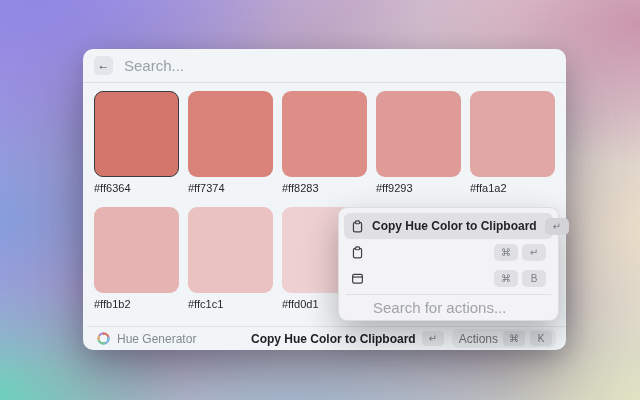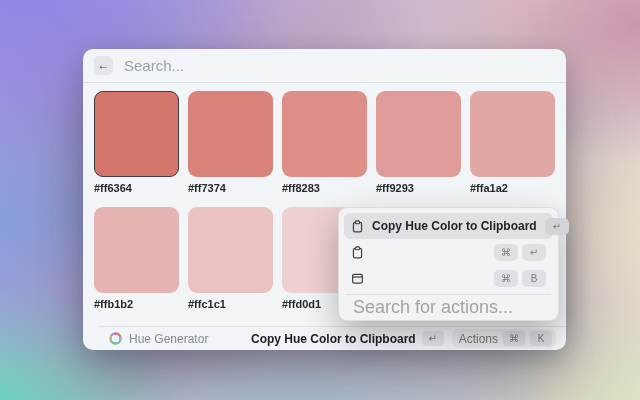--- a/index.html
+++ b/index.html
@@ -29,23 +29,23 @@
   .search-input{flex:1;border:none;background:transparent;outline:none;font-size:15px;
     color:#2a2d31;font-family:Liberation Sans, sans-serif;}
   .search-input::placeholder{color:#9aa0a8;}
   .divider{height:1px;background:#dbe0e3;}
   
   .content{padding:8px 11px 0 11px;}
   .section-label{font-size:11px;font-weight:600;color:#797f88;margin:1px 0 6px 0;}
   .grid{display:grid;grid-template-columns:repeat(5,85px);column-gap:9px;row-gap:13px;}
   .swatch{width:85px;height:86px;border-radius:9px;box-sizing:border-box;}
   .swatch.selected{border:1.5px solid #3a3c41;}
-  .hex{font-size:11px;font-weight:700;color:#26282c;margin-top:5px;}
+  .hex{font-size:11px;font-weight:400;color:#26282c;margin-top:5px;}
   
-  .footer{position:absolute;left:16px;right:0;bottom:0;height:23px;border-top:1px solid #dfe3e6;
+  .footer{position:absolute;left:4px;right:0;bottom:0;height:23px;border-top:1px solid #dfe3e6;
     display:flex;align-items:center;padding:0 10px;border-radius:0 0 10px 10px;}
   .footer-left{display:flex;align-items:center;gap:7px;flex:1;}
   .app-icon{width:13px;height:13px;border-radius:50%;
     background:conic-gradient(#d97b6e 0 20%,#7fb6de 20% 45%,#7cc49a 45% 70%,#dcb07c 70% 85%,#b191d8 85% 100%);
     -webkit-mask:radial-gradient(circle,transparent 0 3.6px,#000 4px);
     mask:radial-gradient(circle,transparent 0 3.6px,#000 4px);}
   .app-name{font-size:12px;color:#83898f;}
   .footer-right{display:flex;align-items:center;gap:8px;}
   .primary-action{display:flex;align-items:center;gap:6px;}
   .primary-action .lbl{font-size:12px;font-weight:700;color:#1d1f23;}
@@ -63,21 +63,21 @@
   .menu-item{height:26px;display:flex;align-items:center;gap:8px;padding:0 7px;border-radius:6px;}
   .menu-item.highlighted{background:#e0e0e4;}
   .mi-icon{display:flex;align-items:center;}
   .mi-label{font-size:12px;font-weight:600;color:#1f2125;white-space:nowrap;}
   .mi-keys{margin-left:auto;display:flex;gap:4px;}
   .menu-item kbd{background:#e0e0e4;width:18px;height:17px;border-radius:5px;color:#7a7e85;}
   .menu-item.highlighted kbd{background:#d3d3d8;}
   .popup-divider{height:1px;background:#e0e0e3;margin:3px 2px 0 2px;}
   .popup-search{flex:1;display:flex;align-items:center;padding:0 7px;}
   .popup-search input{width:100%;border:none;background:transparent;outline:none;
-    font-size:18px;color:#2a2d31;font-family:inherit;}
+    font-size:15px;color:#2a2d31;font-family:inherit;margin-left:20px;}
   .popup-search input::placeholder{color:#a0a3aa;}
 </style>
 </head>
 <body>
 
 <div class="window">
 
   <div class="header">
     <button class="back-btn"><span>←</span></button>
     <input class="search-input" placeholder="Search..." style="">

